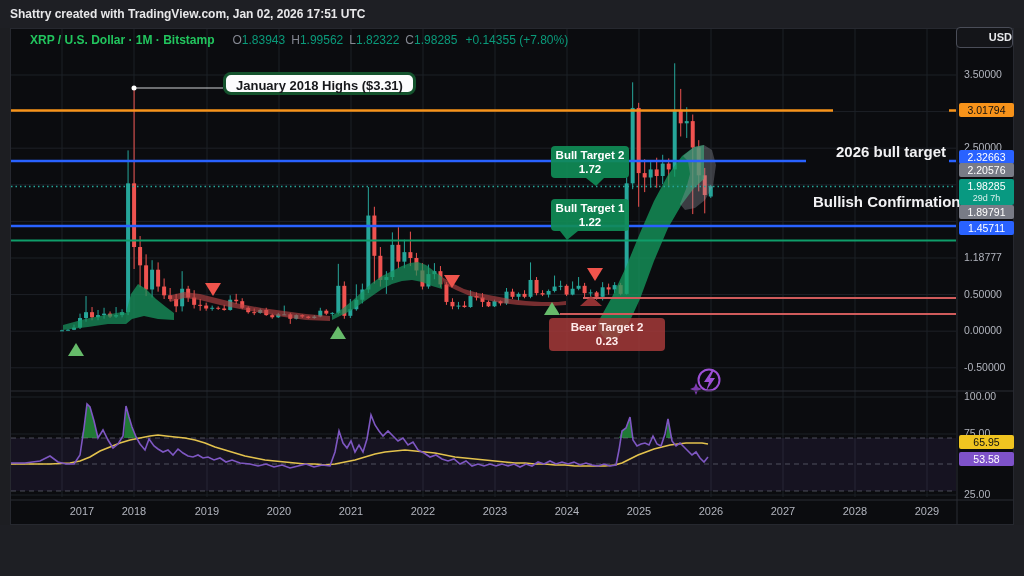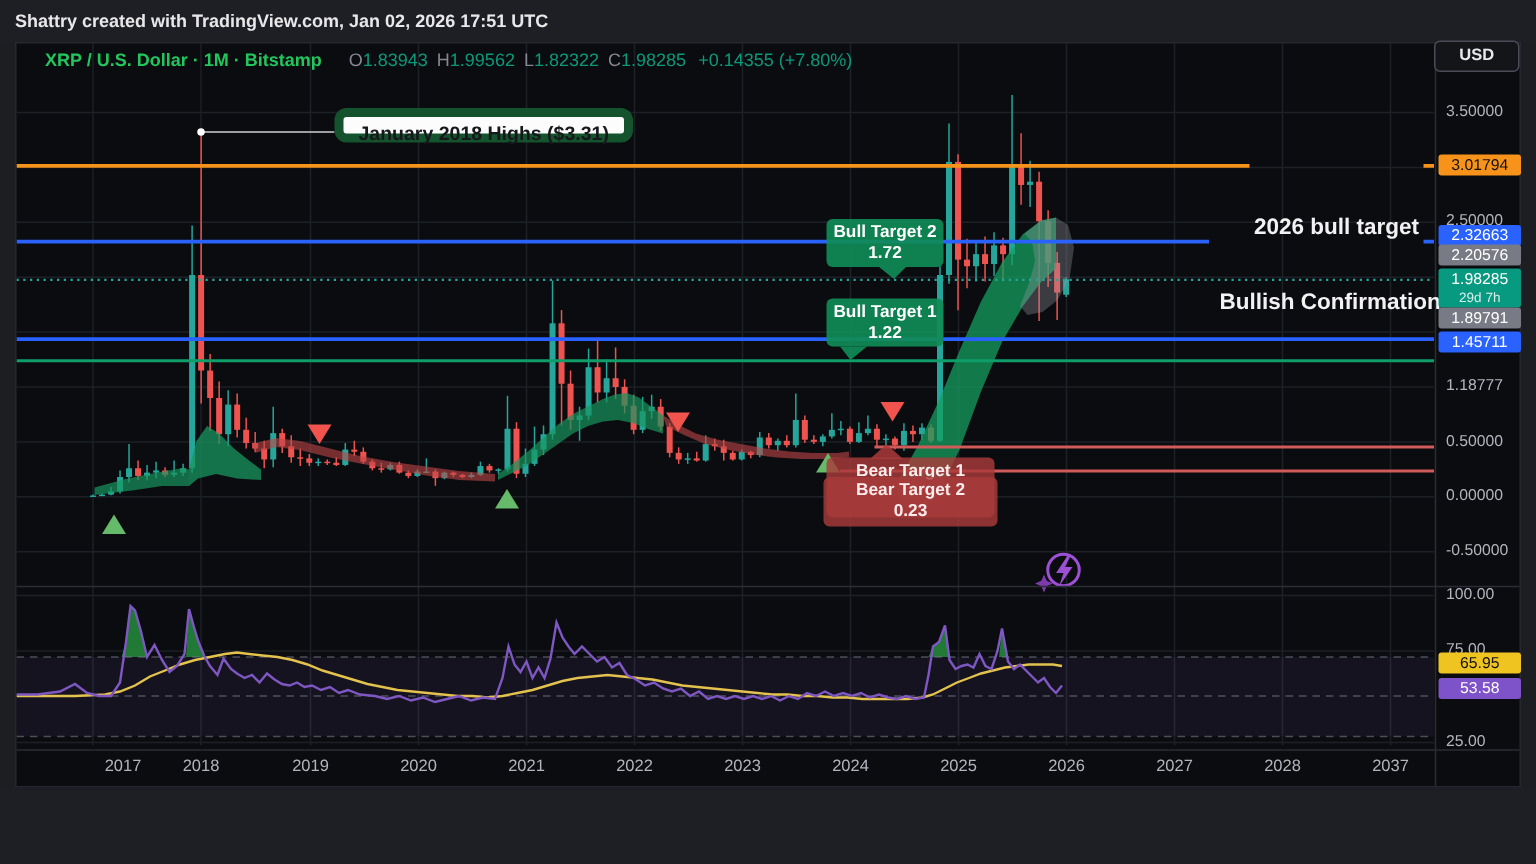--- a/index.html
+++ b/index.html
@@ -10,22 +10,22 @@
   .top-strip{left:0;top:0;width:1024px;height:28px;background:#1e1f24;color:#e8e8ea;
              font-size:12px;font-weight:700;line-height:28px;padding-left:10px;}
   .chart-frame{left:10px;top:28px;width:1004px;height:497px;background:#0b0c0f;border:1px solid #26282f;}
   #chart-svg{left:0;top:0;pointer-events:none;}
   .symbol-bar{left:30px;top:33px;font-size:12px;color:#dfe0e3;white-space:nowrap;}
   .symbol-bar .title{font-weight:700;color:#22c55e;margin-right:12px;}
   .symbol-bar .k{color:#858892;margin-left:6px;}
   .symbol-bar .v{color:#0a9a7a;}
   .symbol-bar .chg{color:#0a9a7a;margin-left:8px;}
   .usd-btn{left:956px;top:27px;width:57px;height:21px;border:1px solid #4a4d58;border-radius:4px;
-           background:#141519;color:#e8e9ec;font-size:11px;font-weight:700;text-align:center;line-height:19px;}
-  .callout-white{left:223px;top:72px;height:23px;background:#fcfcfd;border:6px solid #14532d;border-radius:8px;
+           background:#141519;color:#e8e9ec;font-size:11px;font-weight:700;text-align:right;line-height:19px;}
+  .callout-white{left:223px;top:72px;height:23px;background:#fcfcfd;border:3px solid #14532d;border-radius:8px;
                  color:#17181c;font-size:13px;font-weight:700;line-height:21px;padding:0 10px;white-space:nowrap;}
   .big-label{color:#f2f2f4;font-size:15px;font-weight:700;white-space:nowrap;margin-top:40px;}
   .lbl-2026{left:836px;top:103px;}
   .lbl-bullconf{left:813px;top:153px;}
   .callout-green{width:78px;background:rgba(16,140,86,0.92);border-radius:4px;color:#fff;
                  font-size:11.5px;font-weight:700;text-align:center;padding:2px 0;line-height:14px;}
   .callout-bt2{left:551px;top:146px;}
   .callout-bt1{left:551px;top:199px;}
   .callout-red{background:rgba(170,58,58,0.82);border-radius:4px;color:#ffecec;
                font-size:11.5px;font-weight:700;text-align:center;line-height:14px;}
@@ -384,23 +384,20 @@
   <div class="abs callout-green callout-bt2">
     <div>Bull Target 2</div>
     <div>1.72</div>
   </div>
 
   <div class="abs callout-green callout-bt1">
     <div>Bull Target 1</div>
     <div>1.22</div>
   </div>
 
-  <div class="abs callout-red callout-bear1">
-    <div>Bear Target 1</div>
-  </div>
 
   <div class="abs callout-red callout-bear2">
     <div>Bear Target 2</div>
     <div>0.23</div>
   </div>
 
   <div class="abs price-scale" id="price-scale">
       <div class="ptick" style="top: 40px;">3.50000</div>
       <div class="ptick" style="top: 113px;">2.50000</div>
       <div class="ptick" style="top: 223px;">1.18777</div>
@@ -443,20 +440,20 @@
       <div class="year" style="left: 180px;">2019</div>
       <div class="year" style="left: 252px;">2020</div>
       <div class="year" style="left: 324px;">2021</div>
       <div class="year" style="left: 396px;">2022</div>
       <div class="year" style="left: 468px;">2023</div>
       <div class="year" style="left: 540px;">2024</div>
       <div class="year" style="left: 612px;">2025</div>
       <div class="year" style="left: 684px;">2026</div>
       <div class="year" style="left: 756px;">2027</div>
       <div class="year" style="left: 828px;">2028</div>
-      <div class="year" style="left: 900px;">2037</div>
+      <div class="year" style="left: 900px;">2029</div>
     </div>
 
   <div class="abs bottom-strip">
     
   </div>
 
 </div>
 
 </body></html>

